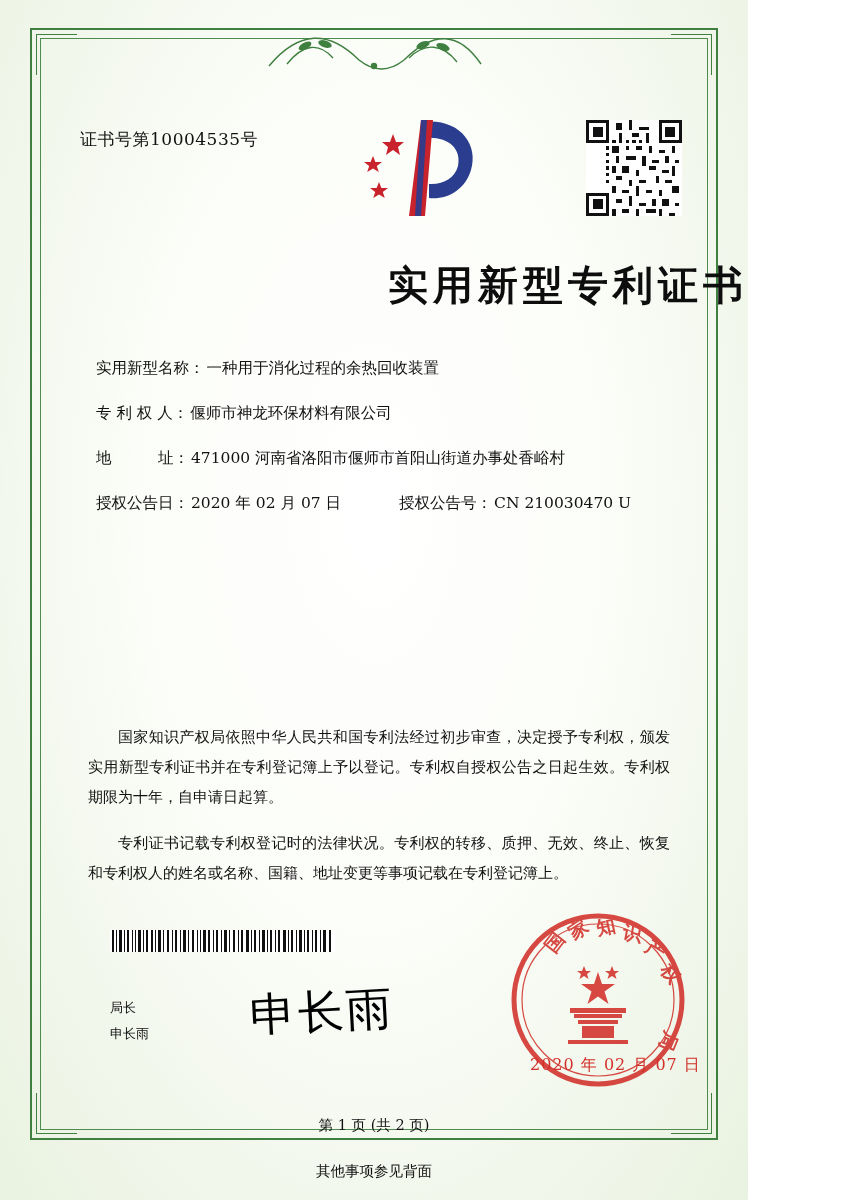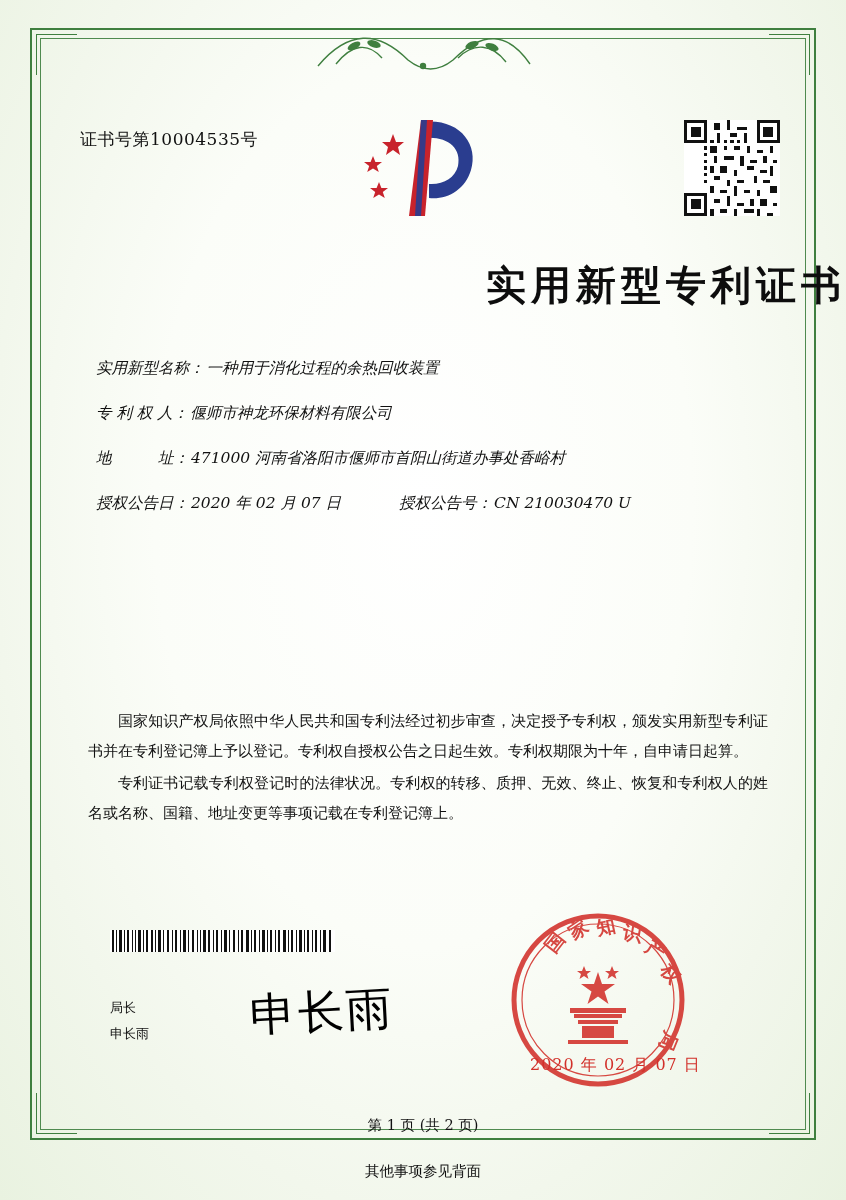--- a/index.html
+++ b/index.html
@@ -13,21 +13,21 @@
     font-family: "Liberation Serif", "DejaVu Serif", serif;
     color: #1a1a1a;
     position: relative;
     overflow: hidden;
   }
 
   
   .certificate {
     position: absolute;
     left: 0; top: 0;
-    width: 846px;
+    width: 748px;
     height: 1200px;
     background:
       radial-gradient(ellipse at 50% 42%, #ffffff 0%, #fbfdf8 45%, #f2f7ec 72%, #e9f2e0 100%);
   }
 
   .frame-outer {
     position: absolute;
     left: 30px; top: 28px;
     right: 30px; bottom: 60px;
     border: 2.5px solid #3f7f3f;
@@ -108,21 +108,20 @@
     right: 80px;
     top: 358px;
   }
   .field-row {
     display: flex;
     align-items: baseline;
     margin-bottom: 24px;
     font-size: 15.5px;
     color: #111;
     font-family: "DejaVu Serif", "Liberation Serif", serif;
-    font-style: italic;
   }
   .field-label {
     white-space: pre;
     flex: 0 0 auto;
   }
   .field-value {
     margin-left: 2px;
     flex: 0 1 auto;
   }
   .field-row.two-col .second-label {
@@ -136,21 +135,21 @@
     left: 88px;
     right: 78px;
     top: 706px;
     font-size: 15px;
     line-height: 30px;
     color: #111;
     text-align: justify;
     font-family: "DejaVu Serif", "Liberation Serif", serif;
   }
   .body-text p {
-    margin: 0 0 2px 0;
+    margin: 16px 0 2px 0;
     text-indent: 30px;
   }
 
   
   .barcode {
     position: absolute;
     left: 110px;
     top: 930px;
     width: 225px;
     height: 22px;

